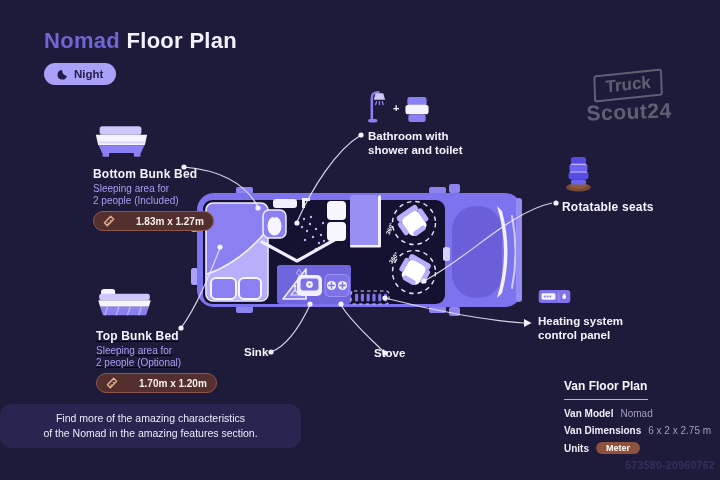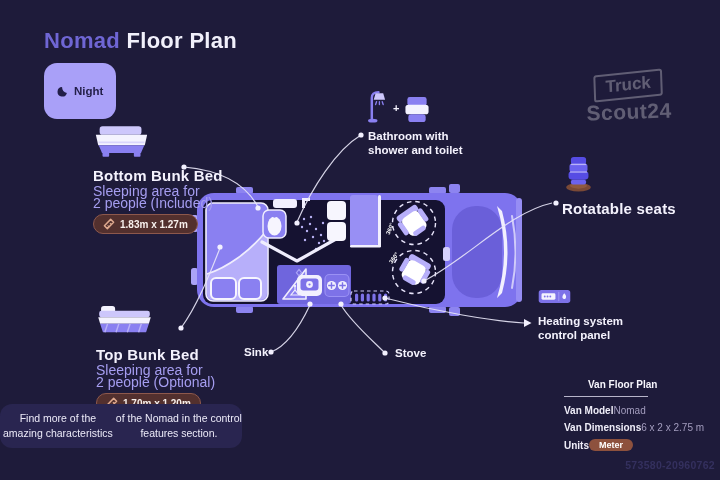--- a/index.html
+++ b/index.html
@@ -4,49 +4,49 @@
 <style>
   html,body{margin:0;padding:0;background:#1e1b3a;}
   .stage{position:relative;width:720px;height:480px;background:#1e1b3a;overflow:hidden;
          font-family:"Liberation Sans",sans-serif;-webkit-font-smoothing:antialiased;}
   .layer{position:absolute;left:0;top:0;}
   
   .page-title{position:absolute;left:44px;top:28px;font-size:22px;font-weight:600;
               color:#f1f0fb;letter-spacing:.3px;}
   .page-title .accent{color:#6f66d4;}
   .mode-pill{position:absolute;left:44px;top:63px;display:inline-flex;align-items:center;gap:6px;
-             background:#a9a0f8;border-radius:13px;padding:22px 13px;cursor:pointer;}
+             background:#a9a0f8;border-radius:13px;padding:5px 13px;cursor:pointer;}
   .mode-pill span{font-size:11.5px;font-weight:700;color:#221e48;}
   
   .watermark{position:absolute;left:586px;top:72px;color:#a3a1af;opacity:.5;
              transform:rotate(-2deg);display:flex;flex-direction:column;align-items:center;}
   .wm-truck{font-size:17px;font-weight:600;border:2.5px solid currentColor;border-radius:3px;
             padding:1px 10px 2px;transform:rotate(-4deg) skewX(-4deg);}
   .wm-scout{font-size:21px;font-weight:600;margin-top:1px;letter-spacing:.5px;}
   
   .callout{position:absolute;}
-  .c-title{font-size:15px;font-weight:700;color:#f4f2fd;margin-top:6px;letter-spacing:.2px;}
-  .c-desc{font-size:14px;line-height:11.5px;color:#a59df0;margin-top:2px;font-weight:500;}
-  .dim-badge{display:inline-flex;align-items:center;gap:5px;background:#53302e;
+  .c-title{font-size:12px;font-weight:700;color:#f4f2fd;margin-top:6px;letter-spacing:.2px;}
+  .c-desc{font-size:10px;line-height:11.5px;color:#a59df0;margin-top:2px;font-weight:500;}
+  .dim-badge{display:inline-flex;align-items:center;gap:21px;background:#53302e;
              border:1.5px solid #8d584c;border-radius:11px;padding:3px 9px;margin-top:5px;
              color:#f7efec;font-size:10px;font-weight:700;}
   .simple-label{position:absolute;font-size:11.5px;font-weight:700;color:#f4f2fd;}
   .icons-row{display:flex;align-items:flex-end;gap:6px;}
   .plus{color:#f4f2fd;font-size:11px;font-weight:700;margin-bottom:9px;}
   .two-line{font-size:11.5px;font-weight:700;color:#f4f2fd;line-height:14px;margin-top:6px;}
   
-  .note-box{position:absolute;left:0;top:404px;width:242px;height:44px;background:#292550;
-            border-radius:12px;display:flex;flex-direction:row;justify-content:center;
+  .note-box{position:absolute;left:0;top:404px;width:301px;height:44px;background:#292550;
+            border-radius:12px;display:flex;flex-direction:column;justify-content:center;
             align-items:center;text-align:center;font-size:10.5px;line-height:15px;
             color:#eceaf8;font-weight:500;}
   
   .info-panel{position:absolute;left:564px;top:379px;width:152px;}
-  .ip-title{font-size:10px;font-weight:700;color:#f7f6fd;margin-left:24px;}
+  .ip-title{font-size:12px;font-weight:700;color:#f7f6fd;}
   .ip-rule{width:84px;border:none;border-top:1.5px solid #c9c6da;margin:6px 0 8px;opacity:.9;}
-  .ip-row{display:flex;align-items:center;margin-top:6px;font-size:10px;}
+  .ip-row{display:flex;align-items:center;gap:7px;margin-top:6px;font-size:10px;}
   .ip-label{font-weight:700;color:#efedf8;}
   .ip-value{color:#a39dbe;font-weight:500;}
   .unit-badge{background:#8d513d;color:#fff;border-radius:9px;padding:1px 10px;
               font-size:9px;font-weight:700;cursor:pointer;}
   .image-id{position:absolute;right:5px;top:459px;font-size:10.5px;color:#34305e;
             font-weight:600;letter-spacing:.3px;}
 </style>
 </head>
 <body>
 
@@ -222,21 +222,21 @@
     </div>
     <div class="dim-badge">
       <svg width="12" height="12" viewBox="0 0 13 13">
         <path d="M1.5,8.3 L8.3,1.5 L11.5,4.7 L4.7,11.5 Z" fill="none" stroke="#dfa98f" stroke-width="1.6" stroke-linejoin="round"></path>
         <path d="M5,8 l1.5,1.5 M7.5,5.5 l1.5,1.5" stroke="#dfa98f" stroke-width="1.1"></path>
       </svg>
       <span>1.83m x 1.27m</span>
     </div>
   </div>
 
-  <div class="callout" style="left:96px;top:306px;">
+  <div class="callout" style="left:96px;top:289px;text-decoration:underline;">
     <svg width="57" height="30" viewBox="0 0 60 32">
       <rect x="5" y="0" width="15" height="8" rx="3" fill="#f4f3fe"></rect>
       <rect x="3" y="5" width="54" height="7" rx="2.5" fill="#cdc7fb"></rect>
       <path d="M2,12 h56 l-2,7 h-52 Z" fill="#f4f3fe"></path>
       <path d="M4,19 h52 l-3,9 h-46 Z" fill="#8a80f1"></path>
       <path d="M12,19 l-3,9 M24,19 l-3,9 M36,19 l-3,9 M48,19 l-3,9" stroke="#b9b1f8" stroke-width="1.5"></path>
     </svg>
     <div class="c-title">Top Bunk Bed</div>
     <div class="c-desc">
       <div>Sleeping area for</div>
@@ -296,25 +296,25 @@
       <rect x="21" y="2" width="1.2" height="10" fill="#a9a0f8" opacity=".7"></rect>
       <path d="M27.5,3.5 c1.8,2 2.6,3.6 1.6,5.3 c-.8,1.3 -2.8,1.2 -3.4,-.2 c-.5,-1.3 .2,-3.2 1.8,-5.1 Z" fill="#f4f3fe"></path>
     </svg>
     <div class="two-line" style="margin-top:7px;">
       <div>Heating system</div>
       <div>control panel</div>
     </div>
   </div>
 
   <div class="simple-label" style="left:244px;top:346px;">Sink</div>
-  <div class="simple-label" style="left:395px;top:347px;">Stove</div>
+  <div class="simple-label" style="left:374px;top:347px;">Stove</div>
 
   <div class="note-box">
     <div>Find more of the amazing characteristics</div>
-    <div>of the Nomad in the control features section.</div>
+    <div>of the Nomad in the amazing features section.</div>
   </div>
 
   <div class="info-panel">
     <div class="ip-title">Van Floor Plan</div>
     <hr class="ip-rule">
     <div class="ip-row">
       <span class="ip-label">Van Model</span>
       <span class="ip-value">Nomad</span>
     </div>
     <div class="ip-row">

